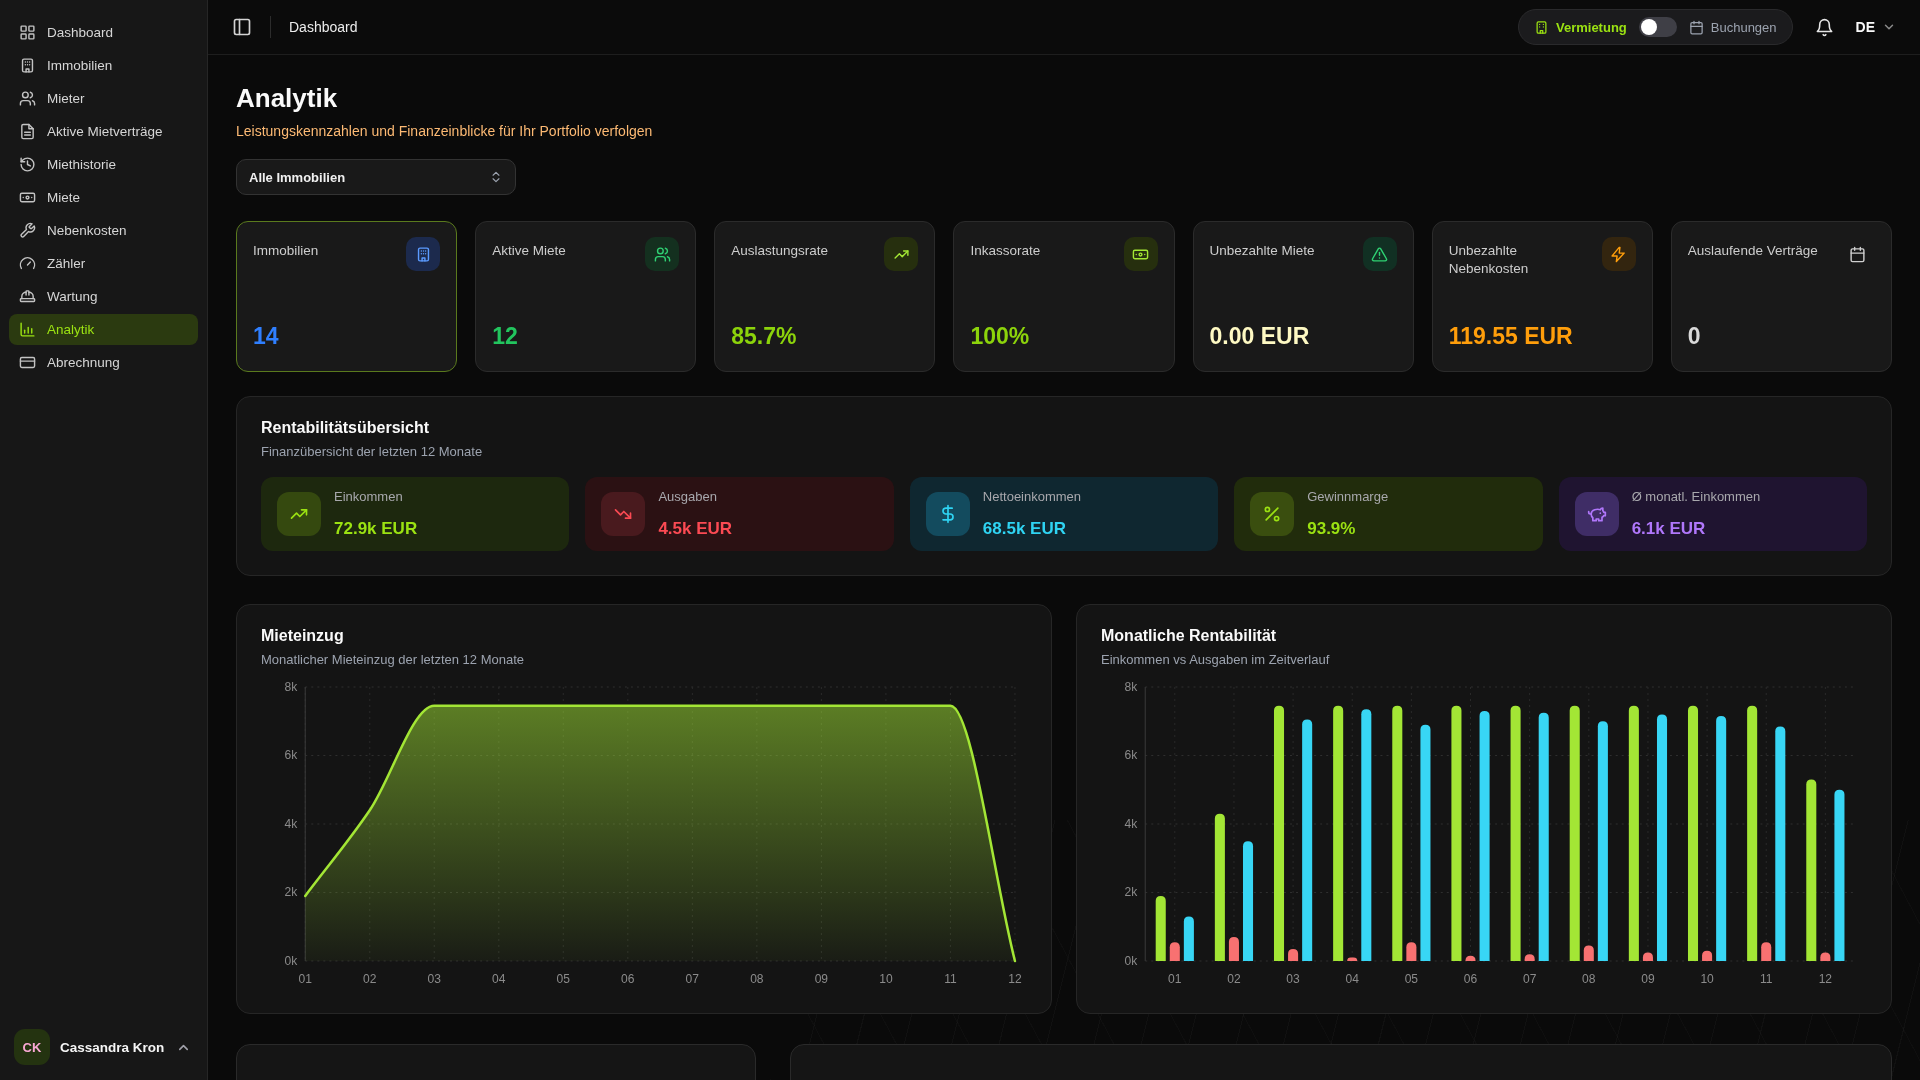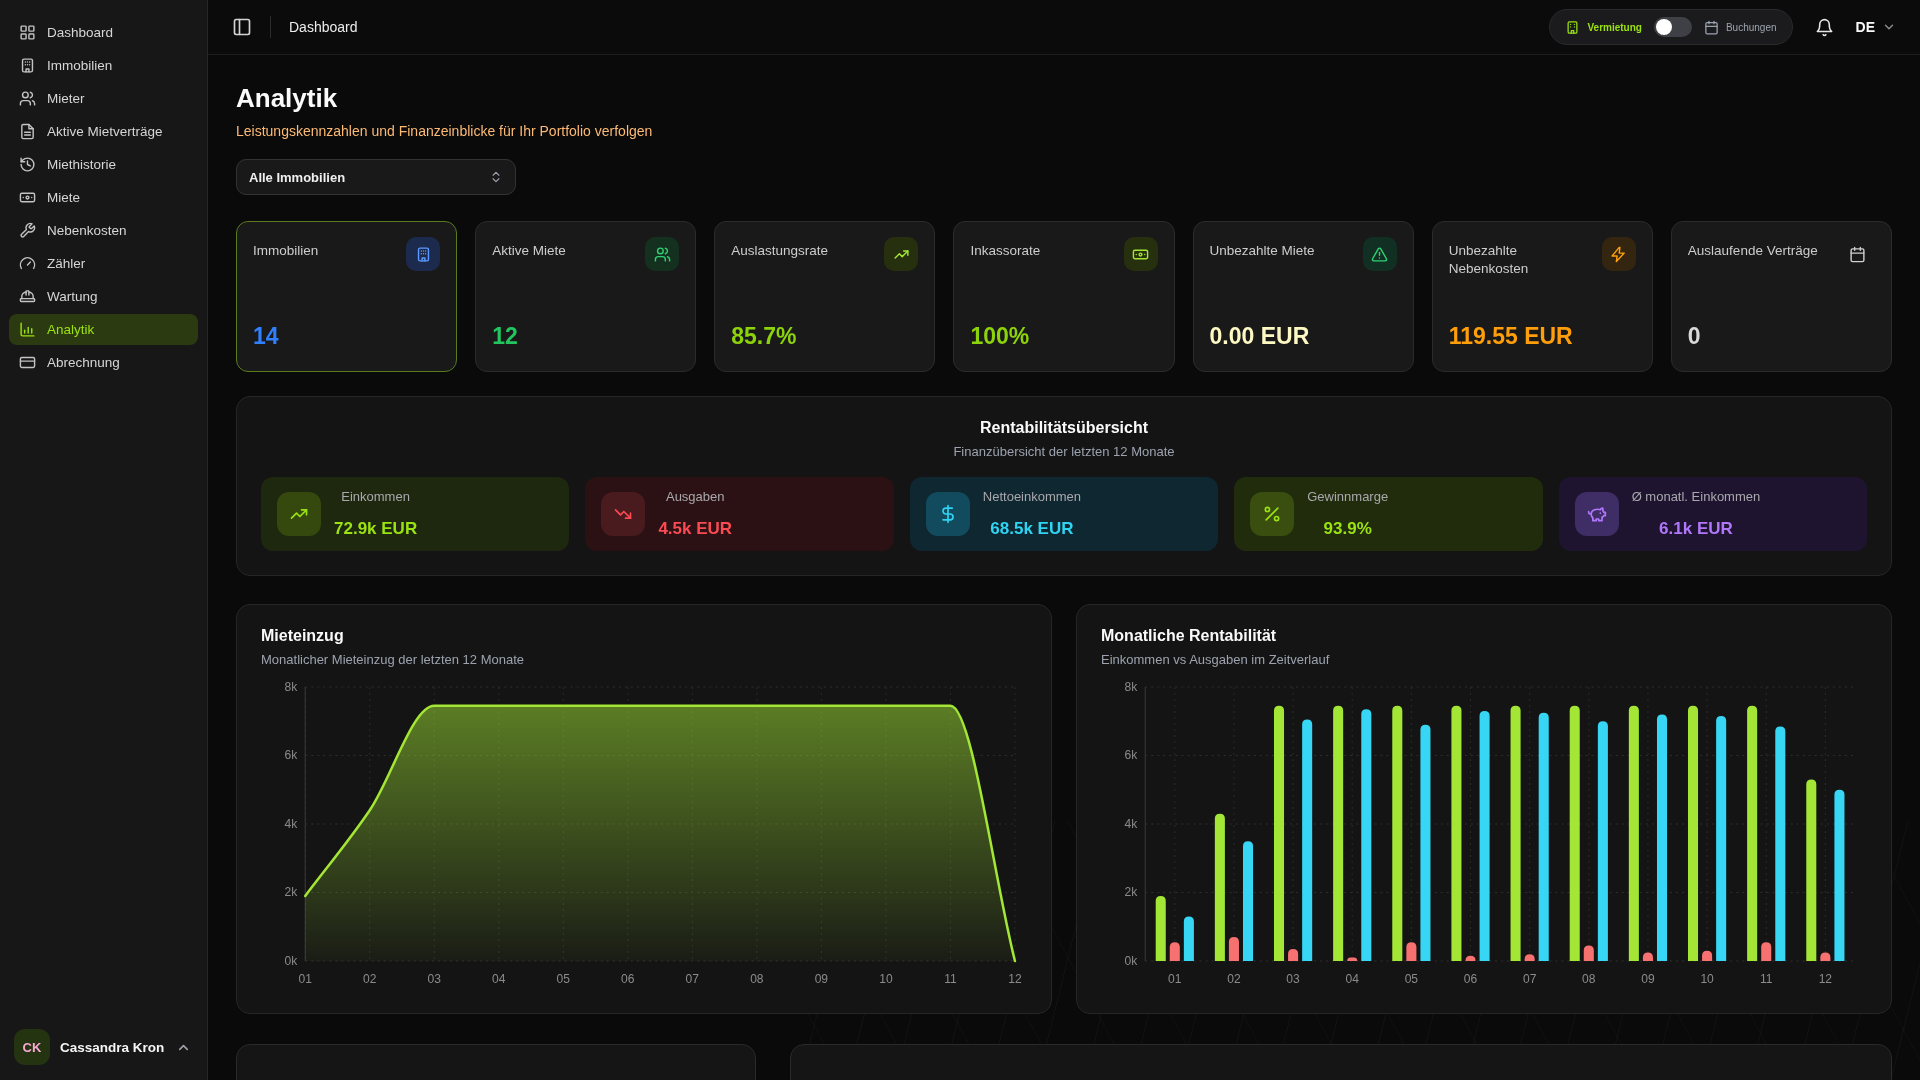--- a/index.html
+++ b/index.html
@@ -56,21 +56,21 @@
   }
   .tb-toggle { width:20px; height:20px; color:#d4d4d4; cursor:pointer; }
   .tb-divider { width:1px; height:22px; background:#2c2c2c; margin:0 18px; }
   .tb-title { font-size:14px; color:#ececec; }
   .tb-right { margin-left:auto; display:flex; align-items:center; gap:22px; }
   .mode-pill {
     display:flex; align-items:center; gap:12px;
     background:#1b1b1d; border:1px solid #2a2a2c; border-radius:999px;
     padding:7px 15px;
   }
-  .mode { display:flex; align-items:center; gap:7px; font-size:10px; cursor:pointer; }
+  .mode { display:flex; align-items:center; gap:7px; font-size:13px; cursor:pointer; }
   .mode svg { width:15px; height:15px; }
   .mode.on { color:#9be212; font-weight:bold; }
   .mode.off { color:#9ca3af; }
   .switch {
     width:38px; height:20px; border-radius:999px; background:#3f3f46;
     position:relative; cursor:pointer; flex:none;
   }
   .switch .knob {
     position:absolute; top:2px; left:2px; width:16px; height:16px;
     border-radius:50%; background:#ffffff;
@@ -114,21 +114,21 @@
   .kpi-ic {
     width:34px; height:34px; border-radius:10px; flex:none;
     display:flex; align-items:center; justify-content:center;
   }
   .kpi-ic svg { width:17px; height:17px; }
   .kpi-value { font-size:23px; font-weight:bold; padding-bottom:6px; }
 
   
   .panel {
     margin-top:24px; background:#141414; border:1px solid #262626;
-    border-radius:14px; padding:22px 24px 24px 24px; position:relative;text-align:center;
+    border-radius:14px; padding:22px 24px 24px 24px; position:relative;
   }
   .panel-title { font-size:16px; font-weight:bold; color:#fafafa; }
   .panel-sub { font-size:13px; color:#9ca3af; margin-top:7px; }
   .chips { display:flex; gap:16px; margin-top:18px; }
   .chip {
     flex:1; height:74px; border-radius:12px; padding:14px 16px;
     display:flex; align-items:center; gap:13px; min-width:0;
   }
   .chip-ic {
     width:44px; height:44px; border-radius:12px; flex:none;

